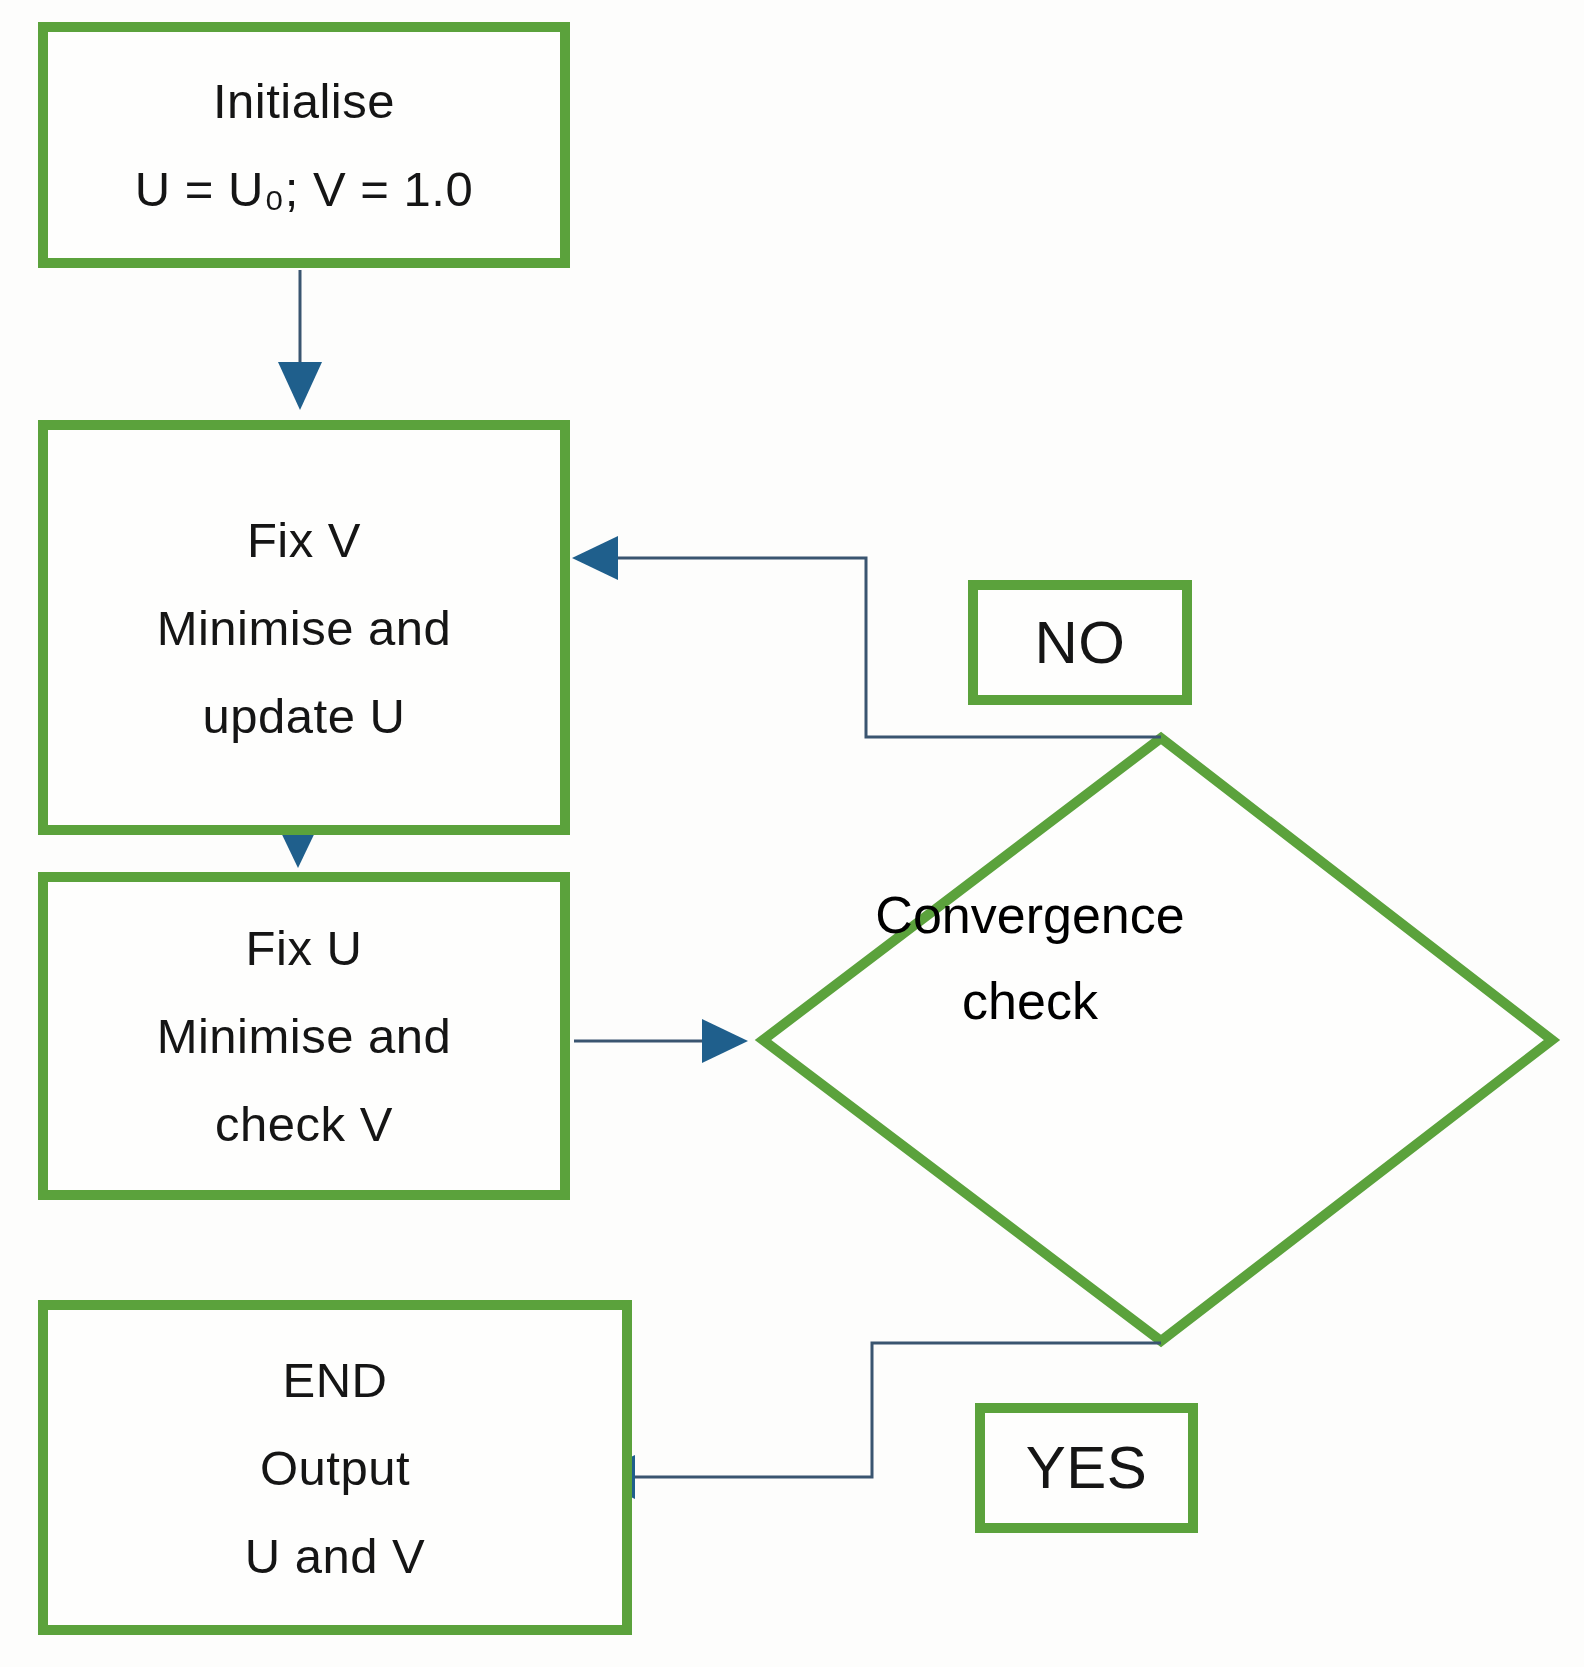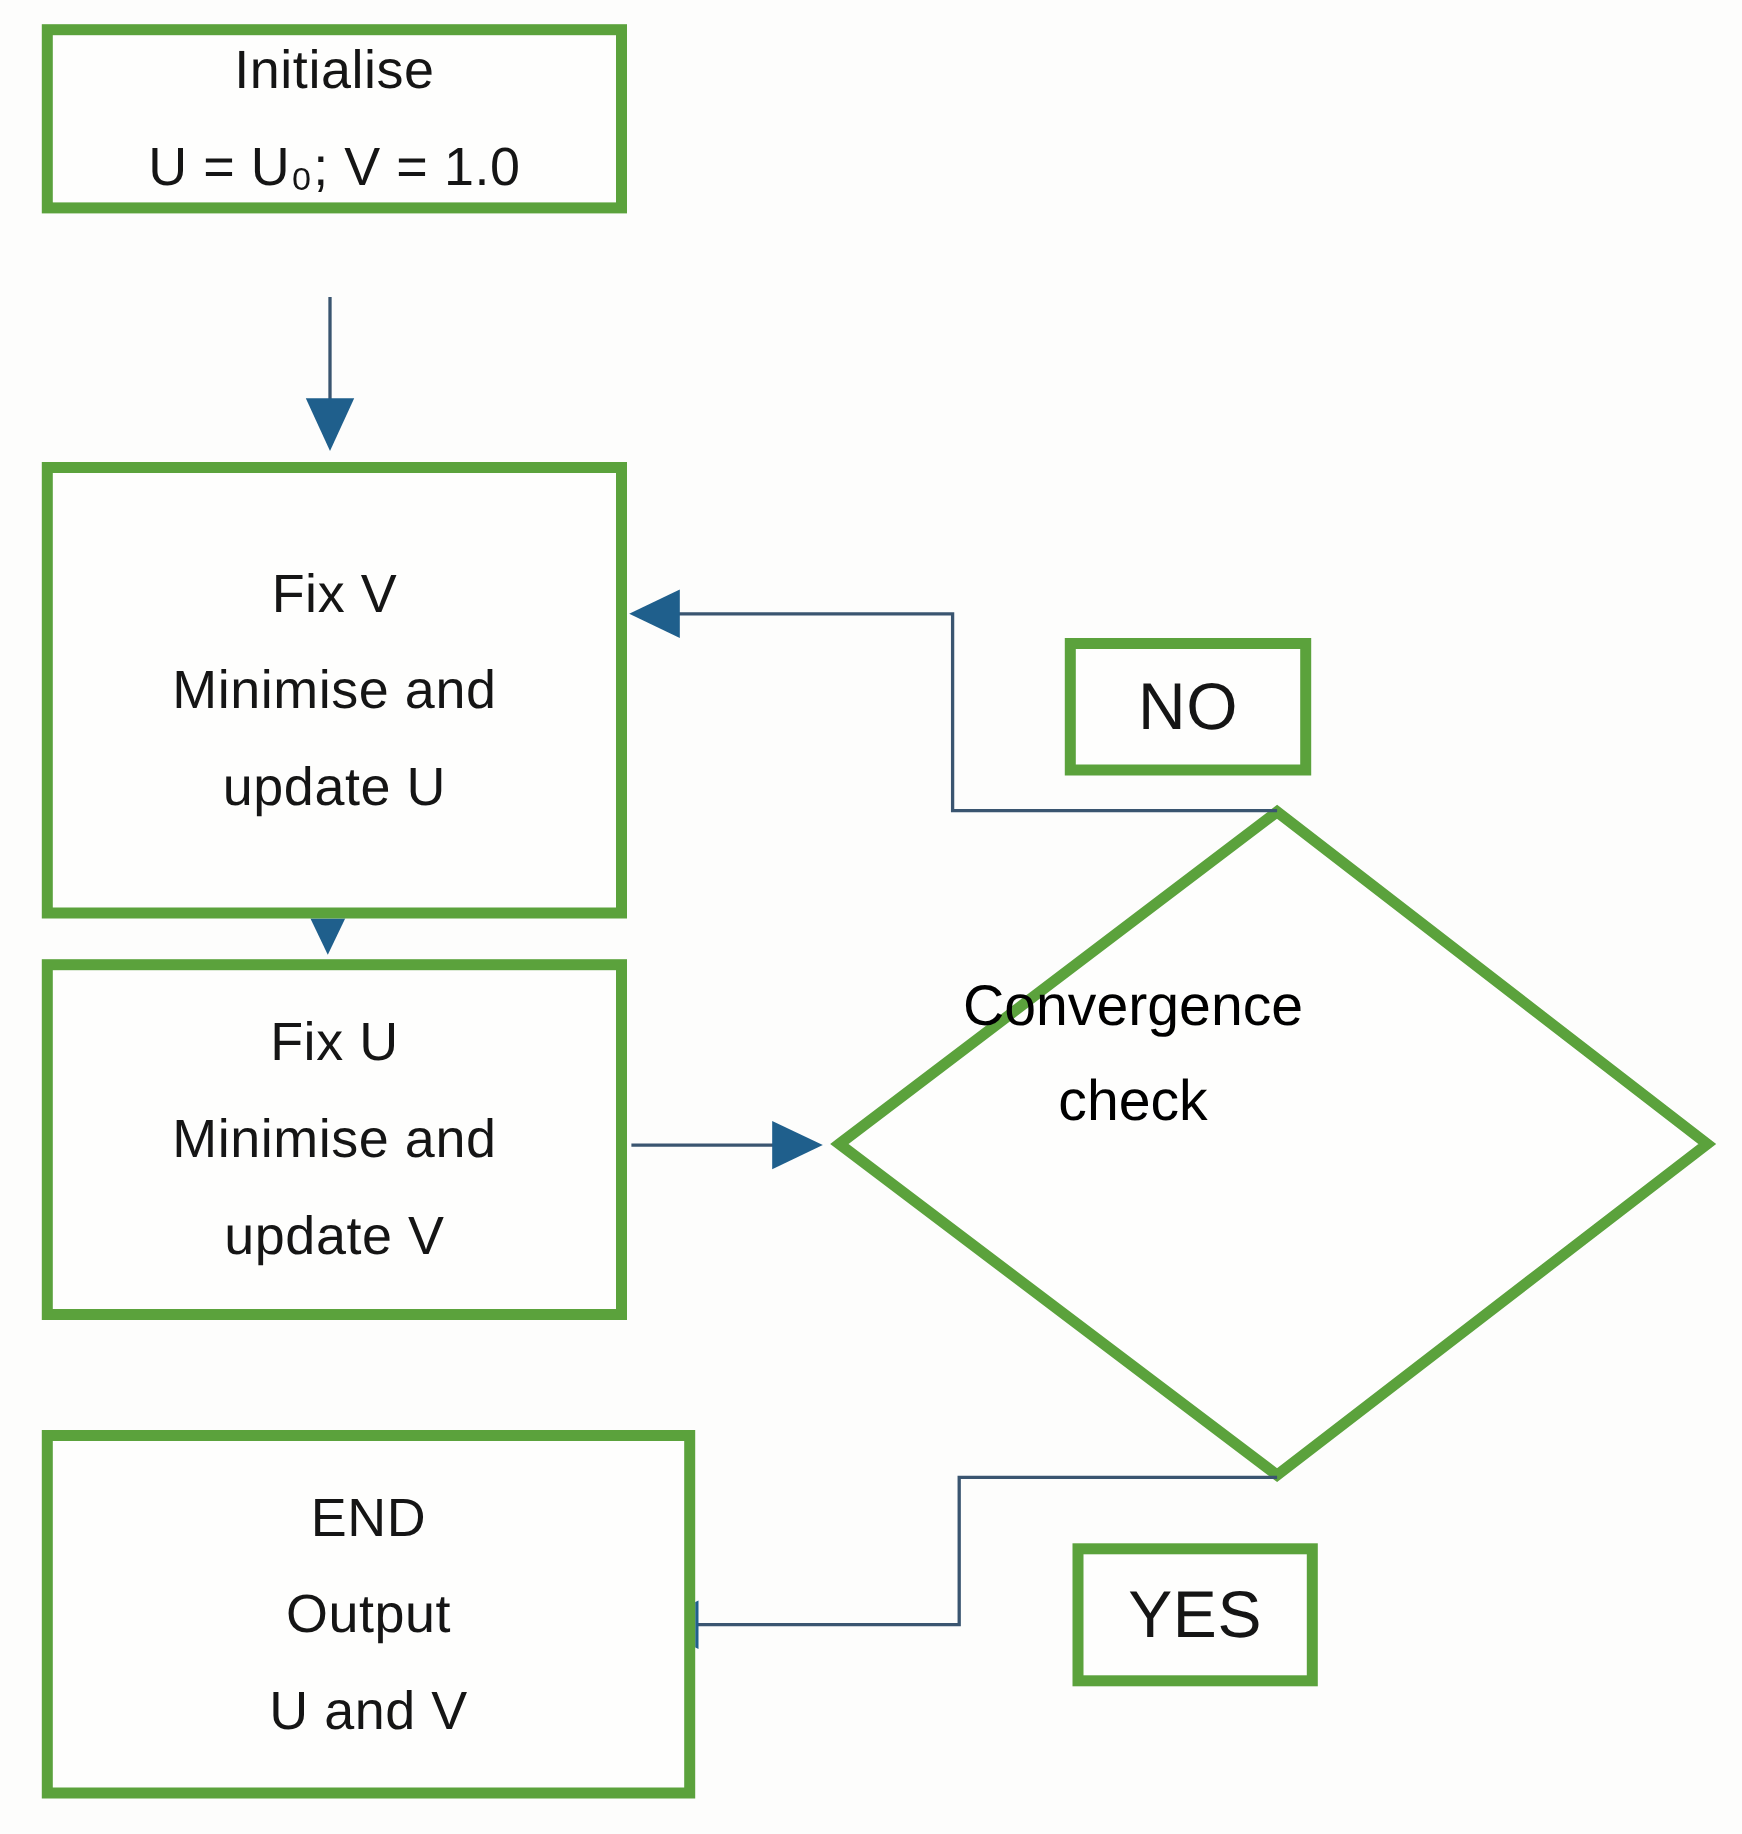--- a/index.html
+++ b/index.html
@@ -32,21 +32,21 @@
     justify-content: center;
     text-align: center;
     color: #151515;
   }
   .node .line {
     font-size: 49px;
     line-height: 88px;
     white-space: nowrap;
     letter-spacing: 0.5px;
   }
-  #node-initialise { left: 38px;  top: 22px;   width: 532px; height: 172px; }
+  #node-initialise { left: 38px;  top: 22px;   width: 532px; height: 246px; }
   #node-fix-v      { left: 38px;  top: 420px;  width: 532px; height: 415px; }
   #node-fix-u      { left: 38px;  top: 872px;  width: 532px; height: 328px; }
   #node-end        { left: 38px;  top: 1300px; width: 594px; height: 335px; }
   #node-no         { left: 968px; top: 580px;  width: 224px; height: 125px; }
   #node-yes        { left: 975px; top: 1403px; width: 223px; height: 130px; }
   #node-no .line, #node-yes .line {
     font-size: 60px;
     line-height: 54px;
   }
   #diamond-label {
@@ -98,21 +98,21 @@
 
   <div class="node" id="node-fix-v">
     <div class="line">Fix V</div>
     <div class="line">Minimise and</div>
     <div class="line">update U</div>
   </div>
 
   <div class="node" id="node-fix-u">
     <div class="line">Fix U</div>
     <div class="line">Minimise and</div>
-    <div class="line">update V</div>
+    <div class="line">check V</div>
   </div>
 
   <div class="node" id="node-end">
     <div class="line">END</div>
     <div class="line">Output</div>
     <div class="line">U and V</div>
   </div>
 
   <div class="node" id="node-no">
     <div class="line">NO</div>

